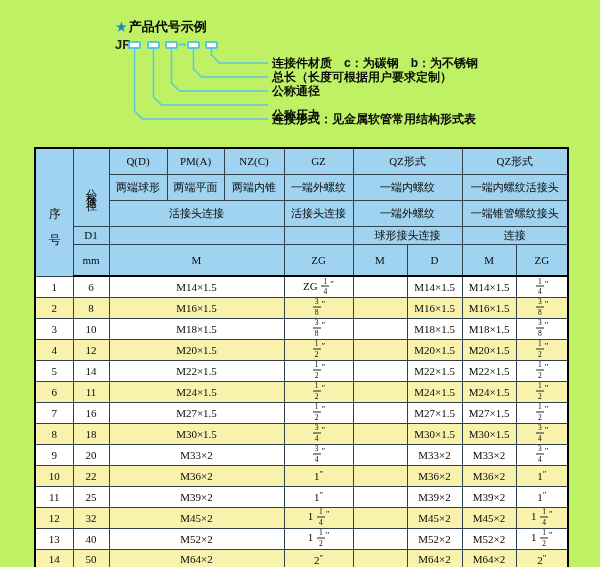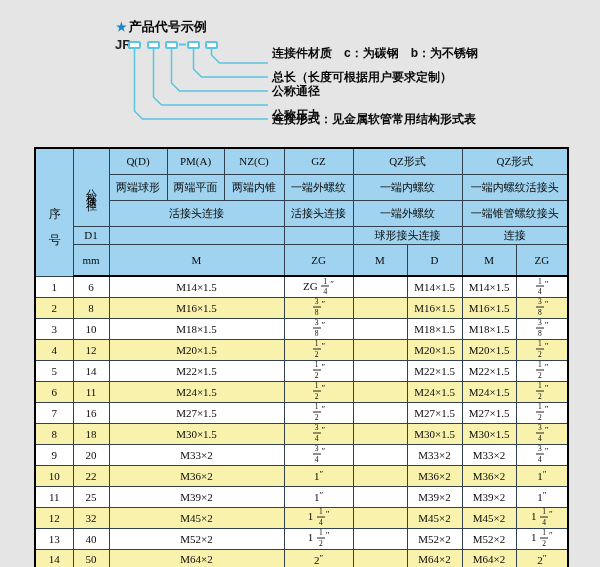--- a/index.html
+++ b/index.html
@@ -1,16 +1,16 @@
 <!DOCTYPE html>
 <html><head>
 <meta charset="utf-8">
 <style>
   html,body{margin:0;padding:0;background:#fff;}
-  .page{position:relative;width:600px;height:567px;background:#e5e5e5;overflow:hidden;
+  .page{position:relative;width:600px;height:567px;background:#bef264;overflow:hidden;
         font-family:"Liberation Serif",serif;color:#111;}
 
   
   .dg-title{position:absolute;left:116px;top:18px;font:bold 13px "Liberation Sans",sans-serif;
             color:#000;white-space:nowrap;}
   .dg-title .star{color:#1b86c8;margin-right:2px;font-size:12px;}
   .jr{position:absolute;left:115px;top:37px;font:bold 13px "Liberation Sans",sans-serif;color:#222;}
   .codebox{position:absolute;top:41px;width:13px;height:8px;box-sizing:border-box;
            border:2px solid #59c5e3;border-radius:2px;background:#fff;}
   .cb1{left:128px}.cb2{left:147px}.cb3{left:165px}.cb4{left:187px}.cb5{left:205px}
@@ -62,21 +62,21 @@
 
   <svg class="dg-svg" width="600" height="140" viewBox="0 0 600 140">
     <line x1="179" y1="44.5" x2="186" y2="44.5" stroke="#59c5e3" stroke-width="2"></line>
     <polyline points="211.5,48 211.5,55 219.5,63 268,63" fill="none" stroke="#59c5e3" stroke-width="1.5"></polyline>
     <polyline points="193.5,48 193.5,69 201.5,77 268,77" fill="none" stroke="#59c5e3" stroke-width="1.5"></polyline>
     <polyline points="171.5,48 171.5,83 179.5,91 268,91" fill="none" stroke="#59c5e3" stroke-width="1.5"></polyline>
     <polyline points="153.5,48 153.5,97 161.5,105 268,105" fill="none" stroke="#59c5e3" stroke-width="1.5"></polyline>
     <polyline points="134.5,48 134.5,111 142.5,119 268,119" fill="none" stroke="#59c5e3" stroke-width="1.5"></polyline>
   </svg>
 
-  <div class="dg-label" style="top:53px">连接件材质　c：为碳钢　b：为不锈钢</div>
+  <div class="dg-label" style="top:63px">连接件材质　c：为碳钢　b：为不锈钢</div>
   <div class="dg-label" style="top:77px">总长（长度可根据用户要求定制）</div>
   <div class="dg-label" style="top:91px">公称通径</div>
   <div class="dg-label" style="top:115px">公称压力</div>
   <div class="dg-label" style="top:119px">连接形式：见金属软管常用结构形式表</div>
 
 
   <table class="ref">
     <colgroup>
       <col style="width:38px">
         <col style="width:36px">

